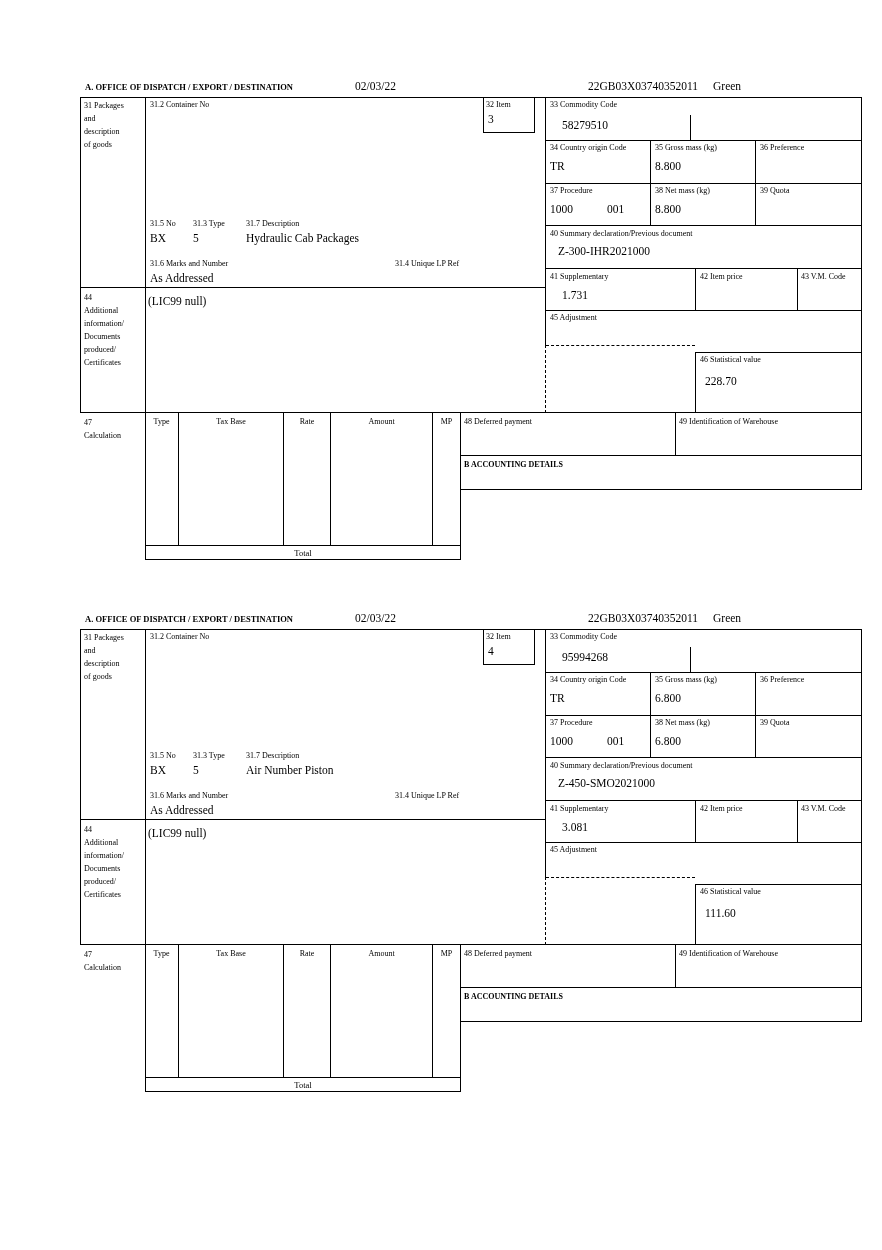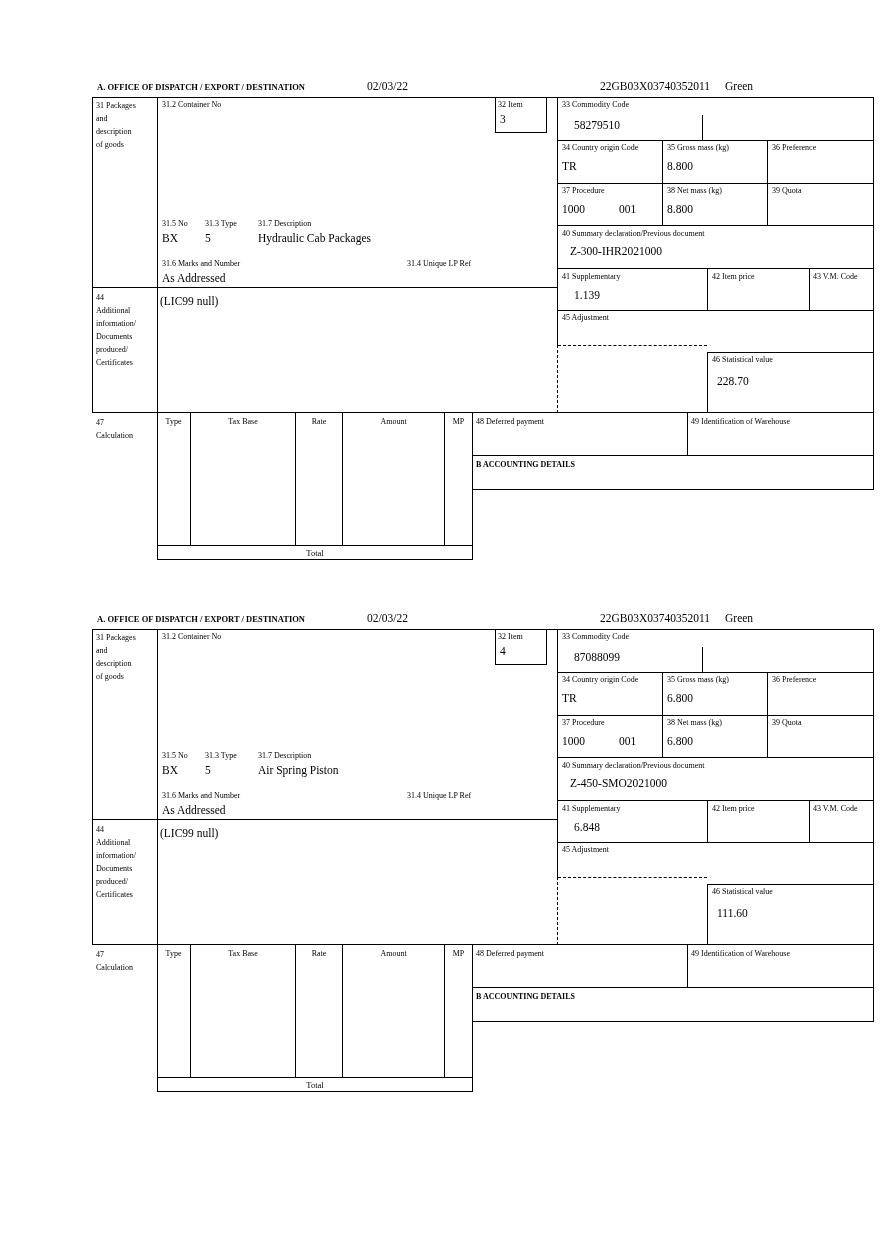--- a/index.html
+++ b/index.html
@@ -1,18 +1,18 @@
 <!DOCTYPE html>
 <html><head>
 <meta charset="utf-8">
 <style>
   html,body{margin:0;padding:0;}
   body{width:882px;height:1250px;background:#fff;font-family:"Liberation Serif",serif;color:#000;}
   .page{position:relative;width:882px;height:1250px;background:#fff;overflow:hidden;}
-  .block{position:absolute;left:12px;width:704px;height:486px;}
+  .block{position:absolute;left:0;width:704px;height:486px;}
   .lbl{position:absolute;font-size:8px;line-height:10px;white-space:nowrap;}
   .val{position:absolute;font-size:11.5px;line-height:14px;white-space:nowrap;}
   .vline{position:absolute;width:1px;background:#000;}
   .hline{position:absolute;height:1px;background:#000;}
   .vdash{position:absolute;width:0;border-left:1px dashed #000;}
   .hdash{position:absolute;height:0;border-top:1px dashed #000;}
   .rect{position:absolute;border:1px solid #000;box-sizing:border-box;}
   .stack{position:absolute;font-size:8px;line-height:13px;white-space:nowrap;}
   .bold{font-weight:bold;}
   .ctr{text-align:center;}
@@ -92,21 +92,21 @@
     <span class="val" style="left:246px;top:148px;">Hydraulic Cab Packages</span>
 
     <span class="lbl" style="left:550px;top:146px;">40 Summary declaration/Previous document</span>
     <span class="val" style="left:558px;top:161px;">Z-300-IHR2021000</span>
 
     <span class="lbl" style="left:150px;top:176px;">31.6 Marks and Number</span>
     <span class="lbl" style="left:395px;top:176px;">31.4 Unique LP Ref</span>
     <span class="val" style="left:150px;top:188px;">As Addressed</span>
 
     <span class="lbl" style="left:550px;top:189px;">41 Supplementary</span>
-    <span class="val" style="left:562px;top:205px;">1.139</span>
+    <span class="val" style="left:562px;top:205px;">1.731</span>
     <span class="lbl" style="left:700px;top:189px;">42 Item price</span>
     <span class="lbl" style="left:801px;top:189px;">43 V.M. Code</span>
 
     <span class="val" style="left:148px;top:211px;">(LIC99 null)</span>
 
     <span class="lbl" style="left:550px;top:230px;">45 Adjustment</span>
     <span class="lbl" style="left:700px;top:272px;">46 Statistical value</span>
     <span class="val" style="left:705px;top:291px;">228.70</span>
 
     <div class="stack" style="left:84px;top:333px;">
@@ -175,51 +175,51 @@
       <div>Documents</div>
       <div>produced/</div>
       <div>Certificates</div>
     </div>
 
     <span class="lbl" style="left:150px;top:17px;">31.2 Container No</span>
     <span class="lbl" style="left:486px;top:17px;">32 Item</span>
     <span class="val" style="left:488px;top:29px;">4</span>
 
     <span class="lbl" style="left:550px;top:17px;">33 Commodity Code</span>
-    <span class="val" style="left:562px;top:35px;">87088099</span>
+    <span class="val" style="left:562px;top:35px;">95994268</span>
 
     <span class="lbl" style="left:550px;top:60px;">34 Country origin Code</span>
     <span class="val" style="left:550px;top:76px;">TR</span>
     <span class="lbl" style="left:655px;top:60px;">35 Gross mass (kg)</span>
     <span class="val" style="left:655px;top:76px;">6.800</span>
     <span class="lbl" style="left:760px;top:60px;">36 Preference</span>
 
     <span class="lbl" style="left:550px;top:103px;">37 Procedure</span>
     <span class="val" style="left:550px;top:119px;">1000</span>
     <span class="val" style="left:607px;top:119px;">001</span>
     <span class="lbl" style="left:655px;top:103px;">38 Net mass (kg)</span>
     <span class="val" style="left:655px;top:119px;">6.800</span>
     <span class="lbl" style="left:760px;top:103px;">39 Quota</span>
 
     <span class="lbl" style="left:150px;top:136px;">31.5 No</span>
     <span class="lbl" style="left:193px;top:136px;">31.3 Type</span>
     <span class="lbl" style="left:246px;top:136px;">31.7 Description</span>
     <span class="val" style="left:150px;top:148px;">BX</span>
     <span class="val" style="left:193px;top:148px;">5</span>
-    <span class="val" style="left:246px;top:148px;">Air Spring Piston</span>
+    <span class="val" style="left:246px;top:148px;">Air Number Piston</span>
 
     <span class="lbl" style="left:550px;top:146px;">40 Summary declaration/Previous document</span>
     <span class="val" style="left:558px;top:161px;">Z-450-SMO2021000</span>
 
     <span class="lbl" style="left:150px;top:176px;">31.6 Marks and Number</span>
     <span class="lbl" style="left:395px;top:176px;">31.4 Unique LP Ref</span>
     <span class="val" style="left:150px;top:188px;">As Addressed</span>
 
     <span class="lbl" style="left:550px;top:189px;">41 Supplementary</span>
-    <span class="val" style="left:562px;top:205px;">6.848</span>
+    <span class="val" style="left:562px;top:205px;">3.081</span>
     <span class="lbl" style="left:700px;top:189px;">42 Item price</span>
     <span class="lbl" style="left:801px;top:189px;">43 V.M. Code</span>
 
     <span class="val" style="left:148px;top:211px;">(LIC99 null)</span>
 
     <span class="lbl" style="left:550px;top:230px;">45 Adjustment</span>
     <span class="lbl" style="left:700px;top:272px;">46 Statistical value</span>
     <span class="val" style="left:705px;top:291px;">111.60</span>
 
     <div class="stack" style="left:84px;top:333px;">

